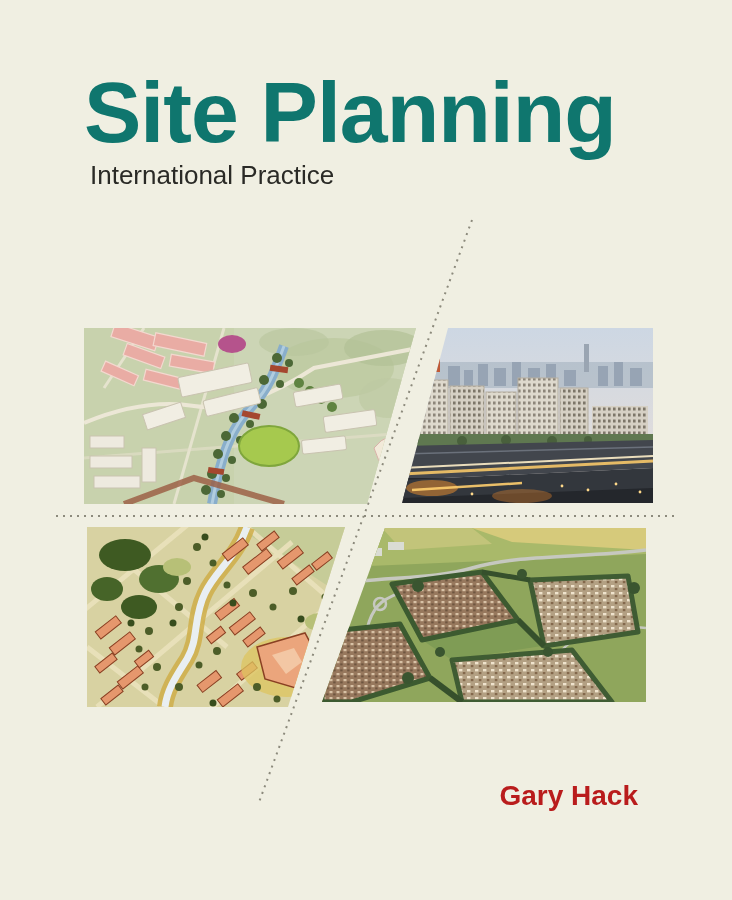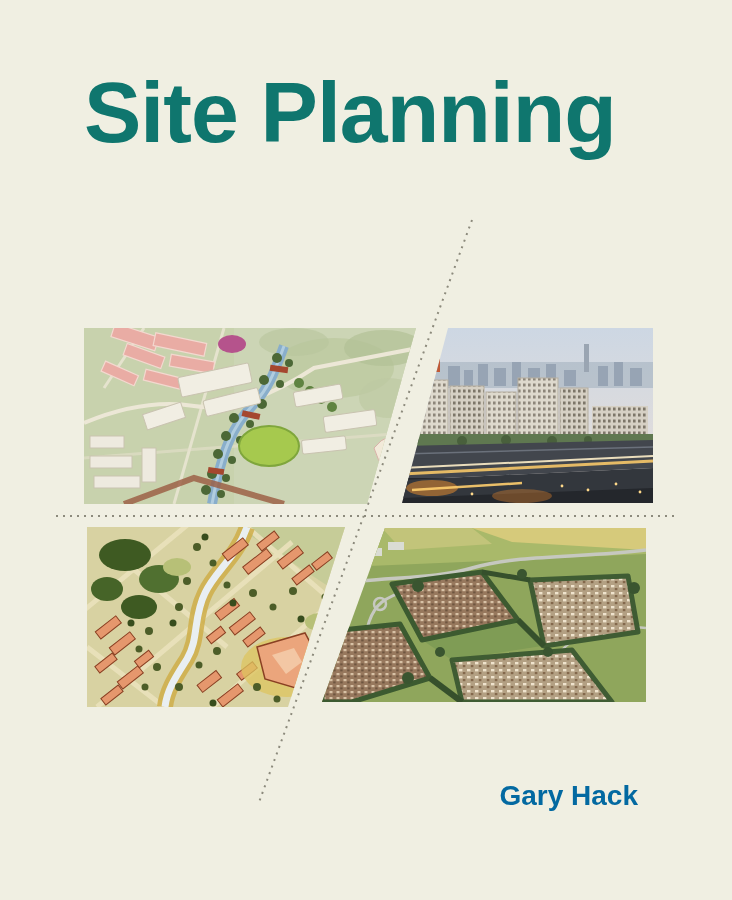--- a/index.html
+++ b/index.html
@@ -16,41 +16,42 @@
     font-size:86px;font-weight:bold;letter-spacing:-1px;
     line-height:1;color:#0f766e;white-space:nowrap;
   }
   .subtitle{
     position:absolute;left:90px;top:162px;
     font-size:26px;font-weight:400;color:#2a2a26;
     line-height:1;white-space:nowrap;
   }
   .author{
     position:absolute;right:94px;top:782px;
-    font-size:28px;font-weight:bold;color:#0369a1;
+    font-size:28px;font-weight:bold;color:#b91c1c;
     line-height:1;white-space:nowrap;
   }
   .lines{position:absolute;left:0;top:0;width:732px;height:900px;}
   .panel{position:absolute;overflow:hidden;}
   .panel svg{display:block;width:100%;height:100%;}
   .panel-tl{left:84px;top:328px;width:334px;height:176px;
     clip-path:polygon(0px 0px,332px 0px,283px 176px,0px 176px);}
   .panel-tr{left:402px;top:328px;width:251px;height:175px;
     clip-path:polygon(46px 0px,251px 0px,251px 175px,0px 175px);}
   .panel-bl{left:87px;top:527px;width:258px;height:180px;
     clip-path:polygon(0px 0px,258px 0px,201px 180px,0px 180px);}
   .panel-br{left:322px;top:528px;width:324px;height:174px;
     clip-path:polygon(63px 0px,324px 0px,324px 174px,0px 174px);}
 </style>
 </head>
 <body>
 
 <div class="cover">
 
   <div class="title">Site Planning</div>
+  <div class="subtitle">International Practice</div>
 
   <svg class="lines" viewBox="0 0 732 900">
     <line x1="56" y1="516" x2="677" y2="516" stroke="#8c8a7c" stroke-width="2" stroke-dasharray="2 5"></line>
     <line x1="472" y1="220" x2="258" y2="805" stroke="#8c8a7c" stroke-width="2" stroke-dasharray="2 5"></line>
   </svg>
 
   <div class="panel panel-tl" role="img" aria-label="Aerial rendering of a new district masterplan with pink housing blocks, white buildings and a green river corridor">
     <svg viewBox="0 0 334 176" preserveAspectRatio="none">
       <rect width="334" height="176" fill="#c8d2ad"></rect>
       <rect x="150" width="184" height="176" fill="#ccd5b5"></rect>

